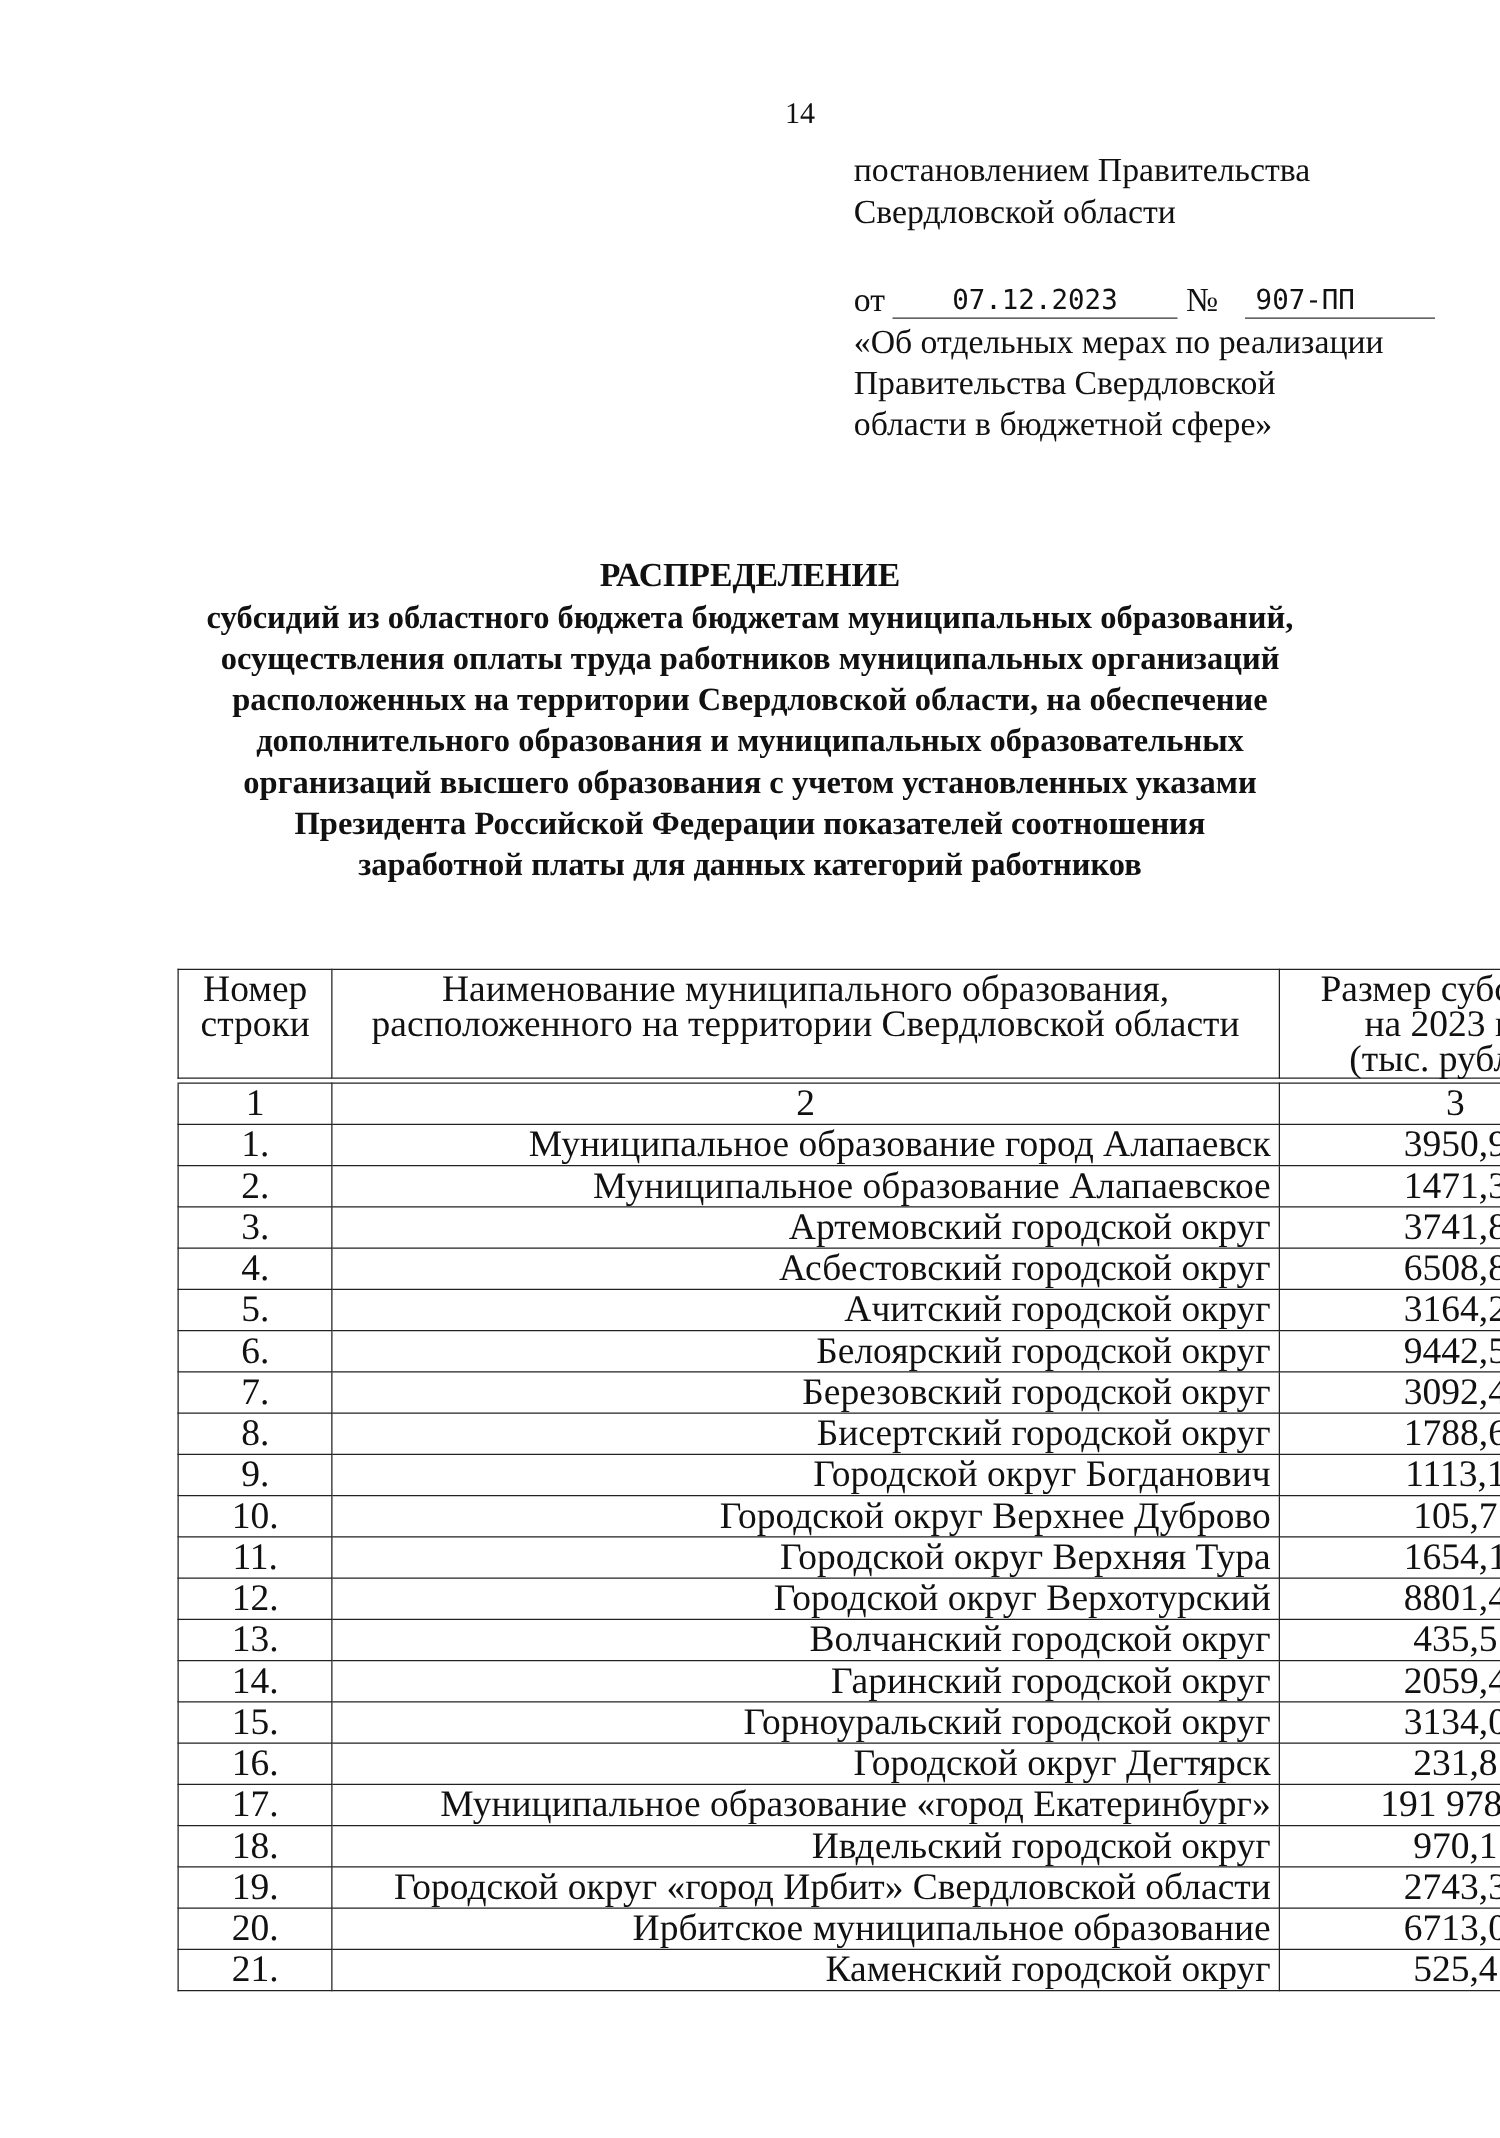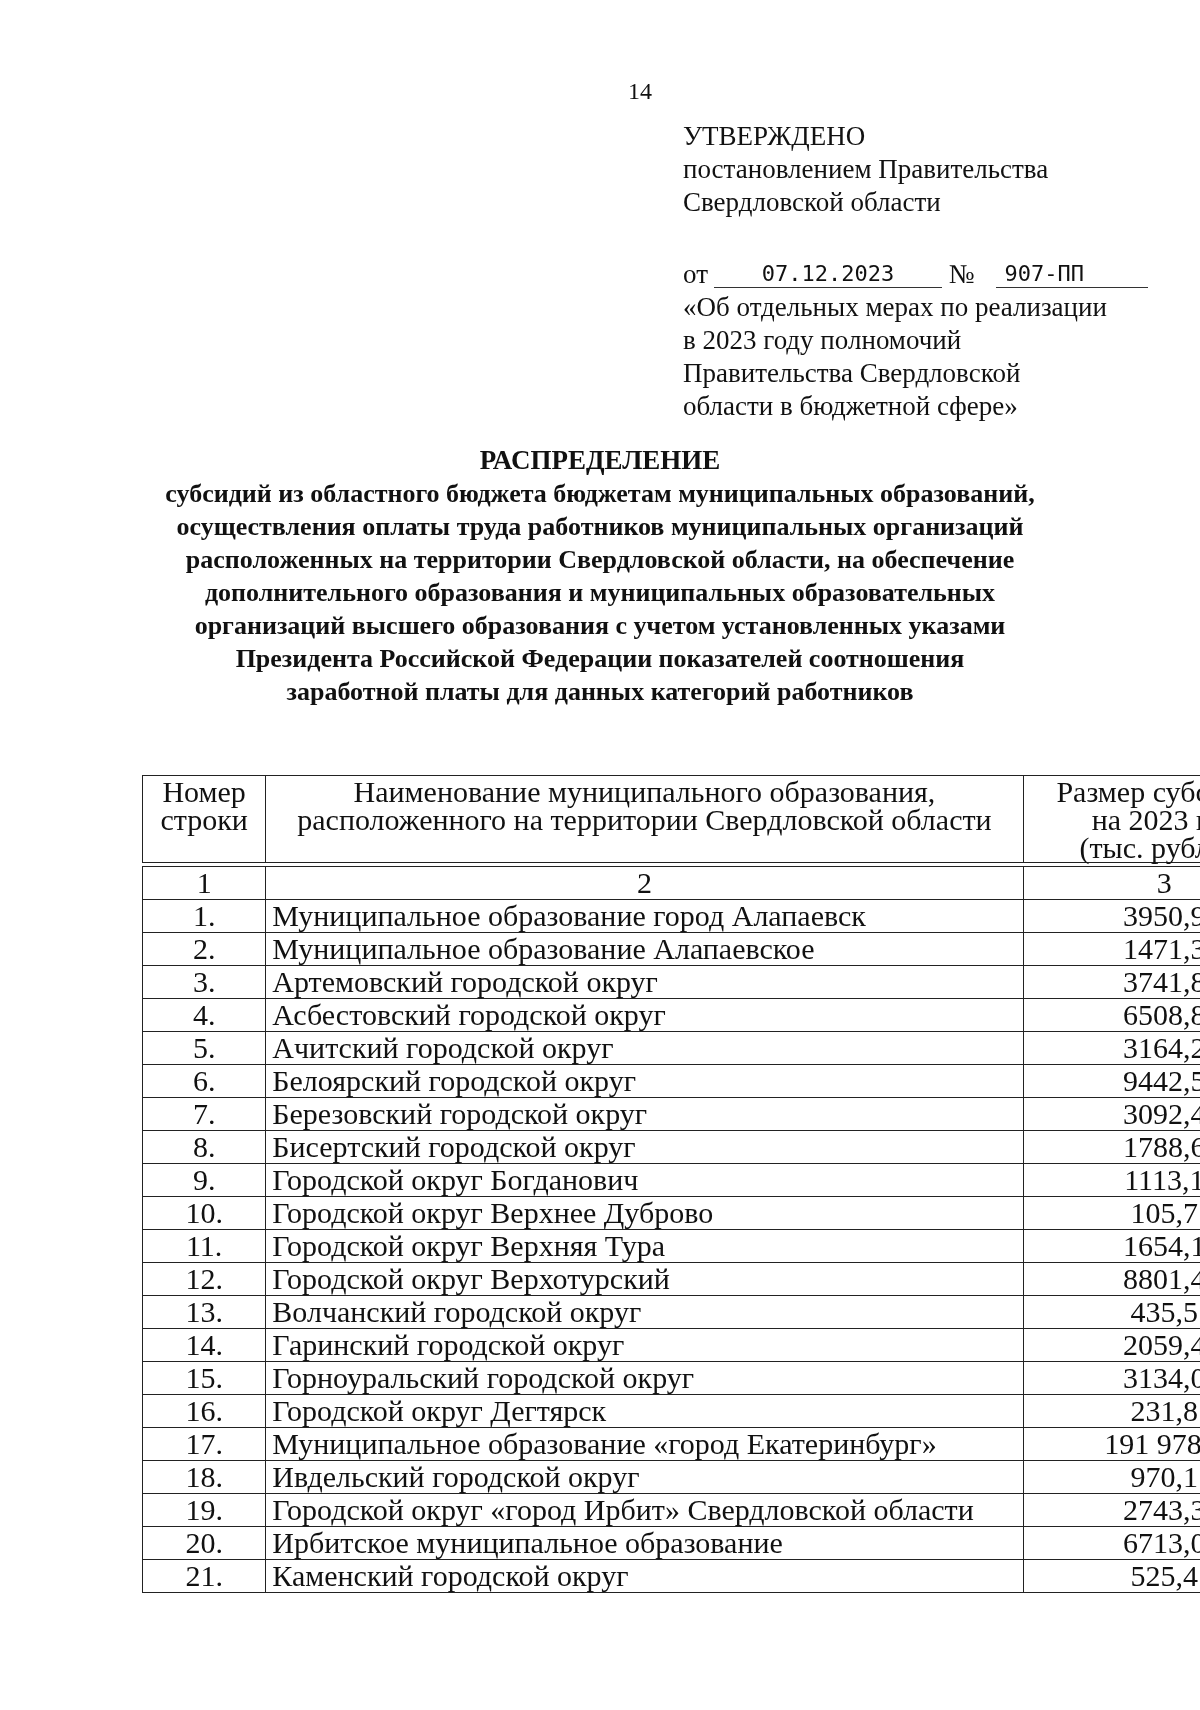--- a/index.html
+++ b/index.html
@@ -35,37 +35,35 @@
     }
     table.distrib td, table.distrib th {
       border: 1.5px solid #222; padding: 0 6px; height: 32px; line-height: 28px;
     }
     table.distrib th { font-weight: normal; vertical-align: top; line-height: 28px; padding-top: 2px; height: 81px; text-align: center; }
     .col-num { width: 94px; text-align: center; }
     .col-name { width: 644px; text-align: left; }
     .col-val { width: 232px; text-align: center; margin-top: 32px; }
     tr.gap td { height: 3px; padding: 0; border-left: none; border-right: none; }
     tr.colnums td { text-align: center; }
-    td.name { padding-left: 6px; }
+    td.name { padding-left: 6px; text-align: right; }
   </style>
 </head>
 <body>
 
 <div class="page-number">14</div>
 
 <div class="approval">
-  <div class="line">УТВЕРЖДЕНО</div>
   <div class="line">постановлением Правительства</div>
   <div class="line">Свердловской области</div>
   <div class="line">
     <span>от</span><span class="fill fill-date">07.12.2023</span>
     <span>№</span><span class="fill fill-num">907-ПП</span>
   </div>
   <div class="line">«Об отдельных мерах по реализации</div>
-  <div class="line">в 2023 году полномочий</div>
   <div class="line">Правительства Свердловской</div>
   <div class="line">области в бюджетной сфере»</div>
 </div>
 
 <div class="title-block">
   <div class="main-title">РАСПРЕДЕЛЕНИЕ</div>
   <div>субсидий из областного бюджета бюджетам муниципальных образований,</div>
   <div>осуществления оплаты труда работников муниципальных организаций</div>
   <div>расположенных на территории Свердловской области, на обеспечение</div>
   <div>дополнительного образования и муниципальных образовательных</div>

